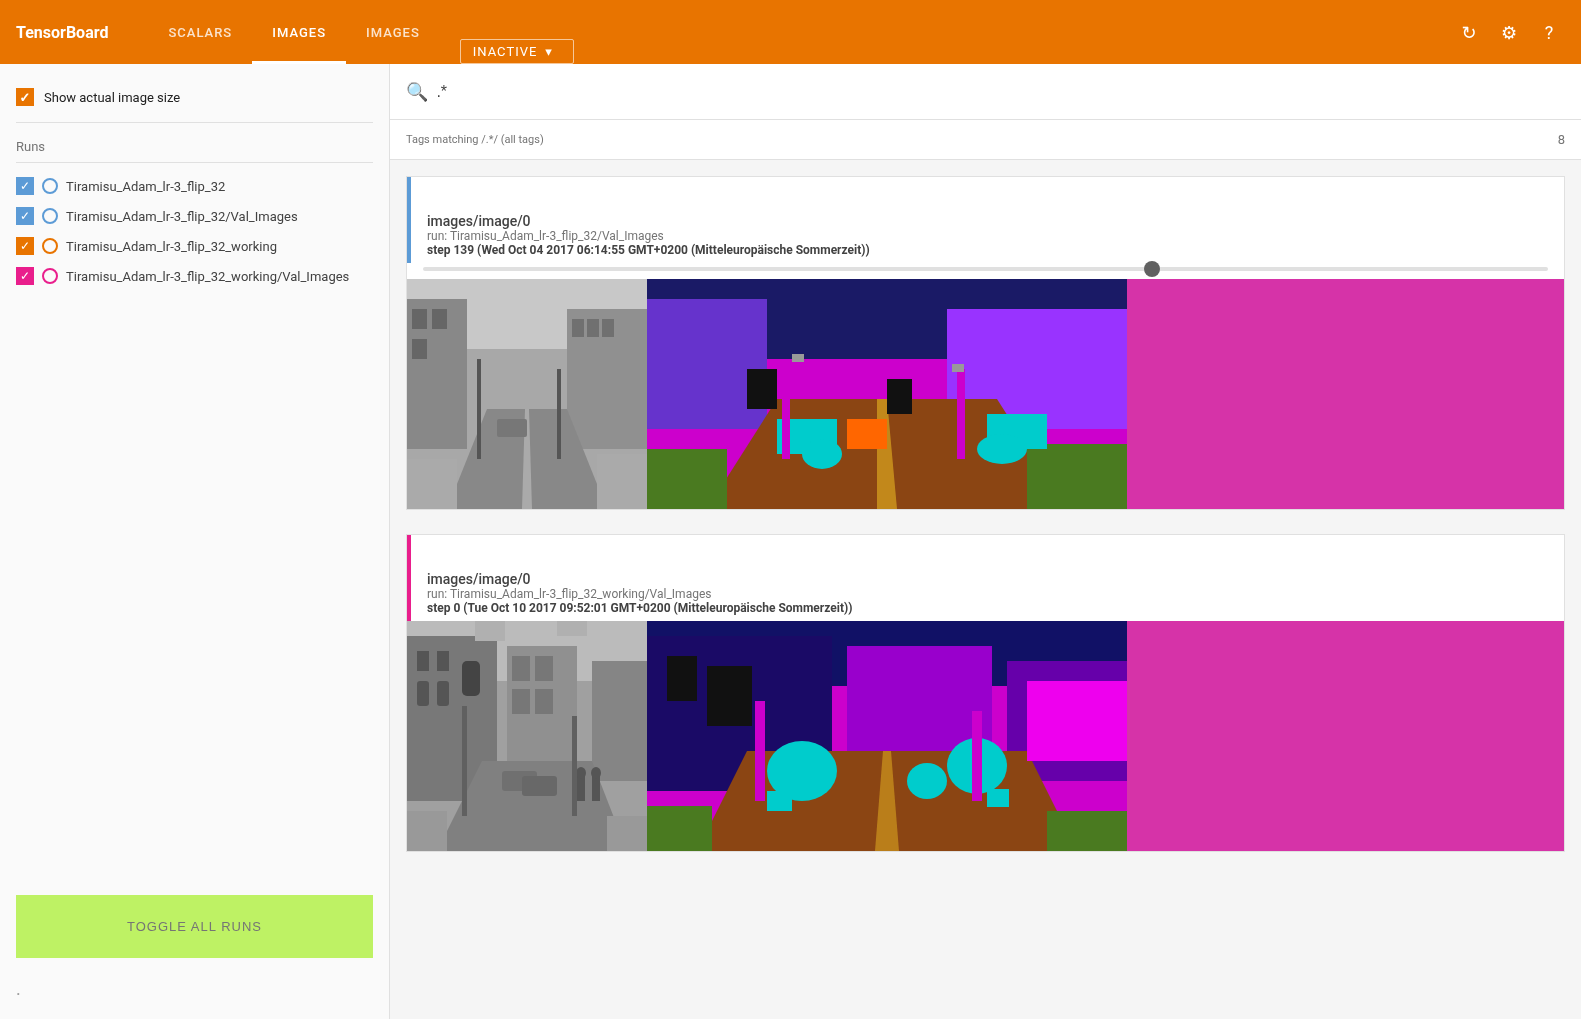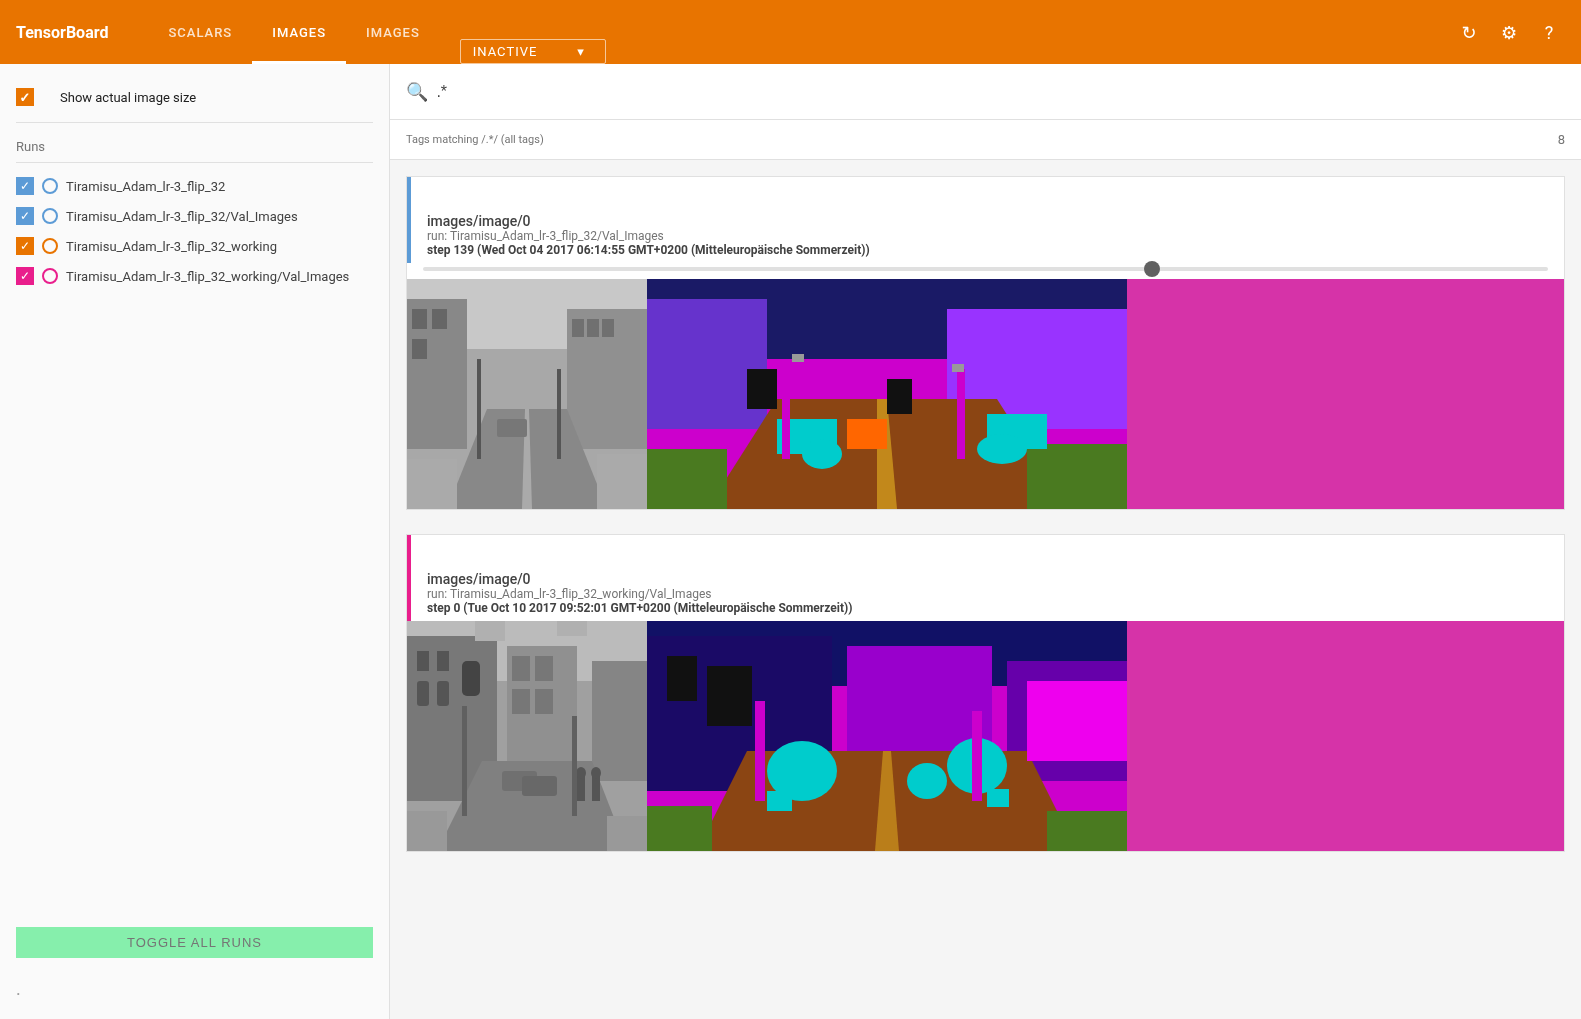--- a/index.html
+++ b/index.html
@@ -52,21 +52,20 @@
       background: white;
     }
     .header-inactive {
       display: flex;
       align-items: center;
       border: 1px solid rgba(255,255,255,0.6);
       padding: 4px 12px;
       border-radius: 2px;
       margin-left: 20px;
       cursor: pointer;
-      gap: 32px;
     }
     .header-inactive span { margin-right: 8px; font-size: 13px; letter-spacing: 1px; }
     .header-icons {
       display: flex;
       align-items: center;
       gap: 8px;
       margin-left: auto;
     }
     .header-icon {
       width: 32px;
@@ -90,21 +89,21 @@
       width: 390px;
       background: #fafafa;
       border-right: 1px solid #e0e0e0;
       display: flex;
       flex-direction: column;
       padding: 16px 0;
     }
     .show-image-size {
       display: flex;
       align-items: center;
-      gap: 26px;
+      gap: 10px;
       padding: 8px 16px;
     }
     .checkbox {
       width: 18px;
       height: 18px;
       background: #E87400;
       border: none;
       display: flex;
       align-items: center;
       justify-content: center;
@@ -189,22 +188,22 @@
     .run-circle.blue { border-color: #5C9BD6; }
     .run-circle.orange { border-color: #E87400; }
     .run-circle.pink { border-color: #E91E8C; }
     .run-name {
       font-size: 13px;
       color: #424242;
     }
     .sidebar-spacer { flex: 1; }
     .toggle-btn {
       margin: 16px;
-      padding: 8px;
-      background: #86efac;
+      padding: 24px;
+      background: #bef264;
       border: none;
       text-align: center;
       font-size: 13px;
       font-weight: 500;
       letter-spacing: 1px;
       color: #757575;
       cursor: pointer;
       text-transform: uppercase;
     }
     .sidebar-dot {

